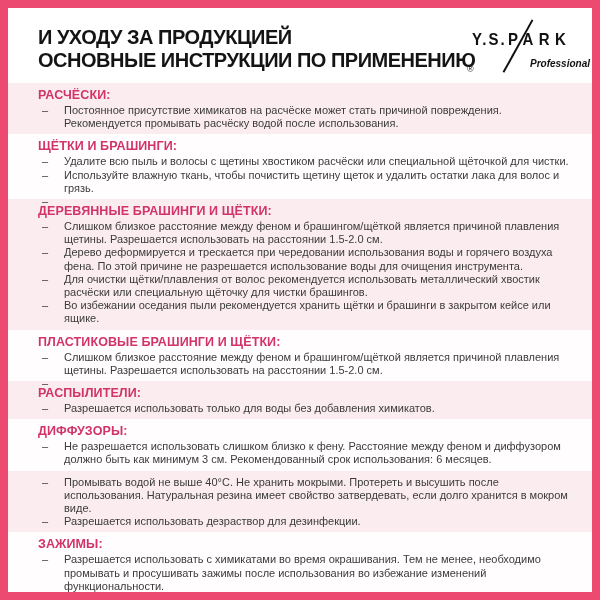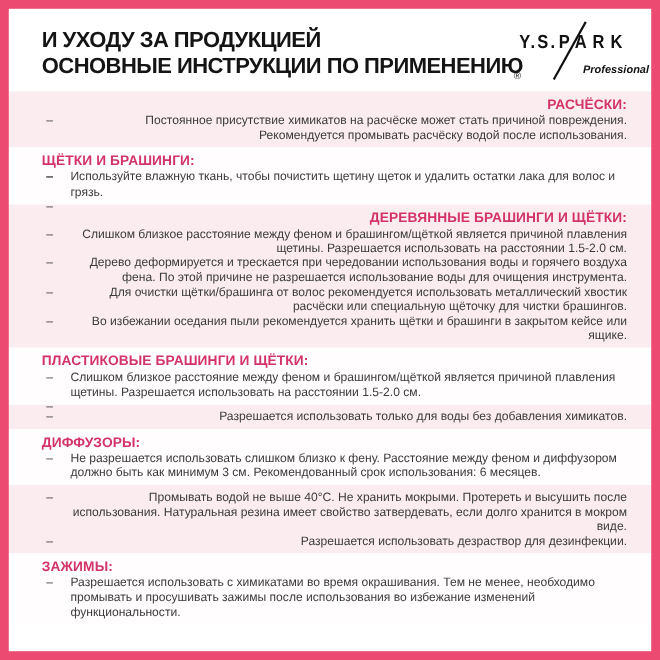--- a/index.html
+++ b/index.html
@@ -72,21 +72,21 @@
     color:#111;
     margin-left:18px;
   }
   .logo .reg{
     position:absolute;left:17px;top:50px;
     font-size:9px;color:#111;
   }
   
   .sections{flex:1 1 auto;display:flex;flex-direction:column;}
   .section{padding:5px 22px 4px 30px;}
-  .section.pink{background:var(--pink);text-align:right;}
+  .section.pink{background:var(--pink);}
   .section.white{background:var(--white);}
   .section h2{
     font-size:12.5px;line-height:15px;font-weight:700;
     color:var(--heading);
     letter-spacing:0.1px;
     margin-bottom:1px;
     text-transform:uppercase;
   }
   .bullet{
     position:relative;
@@ -121,37 +121,38 @@
     </div>
   </div>
 
   <div class="sections">
       <div class="section pink">
     <h2>РАСЧЁСКИ:</h2>
   <div class="bullet"><span class="dash">–</span><span>Постоянное присутствие химикатов на расчёске может стать причиной повреждения. Рекомендуется промывать расчёску водой после использования.</span></div>
       </div>
       <div class="section white">
     <h2>ЩЁТКИ И БРАШИНГИ:</h2>
-  <div class="bullet"><span class="dash">–</span></div>
+  <div class="bullet"><span class="dash">–</span><span>Удалите всю пыль и волосы с щетины хвостиком расчёски или специальной щёточкой для чистки.</span></div>
         <div class="bullet"><span class="dash">–</span><span>Используйте влажную ткань, чтобы почистить щетину щеток и удалить остатки лака для волос и грязь.</span></div>
         <div class="bullet"><span class="dash">–</span></div>
       </div>
       <div class="section pink">
     <h2>ДЕРЕВЯННЫЕ БРАШИНГИ И ЩЁТКИ:</h2>
   <div class="bullet"><span class="dash">–</span><span>Слишком близкое расстояние между феном и брашингом/щёткой является причиной плавления щетины. Разрешается использовать на расстоянии 1.5-2.0 см.</span></div>
         <div class="bullet"><span class="dash">–</span><span>Дерево деформируется и трескается при чередовании использования воды и горячего воздуха фена. По этой причине не разрешается использование воды для очищения инструмента.</span></div>
-        <div class="bullet"><span class="dash">–</span><span>Для очистки щётки/брашинга от волос рекомендуется использовать металлический хвостик расчёски или специальную щёточку для чистки брашингов.</span></div>
+        <div class="bullet"><span class="dash">–</span><span>Для очистки щётки/плавления от волос рекомендуется использовать металлический хвостик расчёски или специальную щёточку для чистки брашингов.</span></div>
         <div class="bullet"><span class="dash">–</span><span>Во избежании оседания пыли рекомендуется хранить щётки и брашинги в закрытом кейсе или ящике.</span></div>
       </div>
       <div class="section white">
     <h2>ПЛАСТИКОВЫЕ БРАШИНГИ И ЩЁТКИ:</h2>
   <div class="bullet"><span class="dash">–</span><span>Слишком близкое расстояние между феном и брашингом/щёткой является причиной плавления щетины. Разрешается использовать на расстоянии 1.5-2.0 см.</span></div>
         <div class="bullet"><span class="dash">–</span></div>
       </div>
       <div class="section pink">
+    <h2>РАСПЫЛИТЕЛИ:</h2>
   <div class="bullet"><span class="dash">–</span><span>Разрешается использовать только для воды без добавления химикатов.</span></div>
       </div>
       <div class="section white">
     <h2>ДИФФУЗОРЫ:</h2>
   <div class="bullet"><span class="dash">–</span><span>Не разрешается использовать слишком близко к фену. Расстояние между феном и диффузором должно быть как минимум 3 см. Рекомендованный срок использования: 6 месяцев.</span></div>
       </div>
       <div class="section pink">
   <div class="bullet"><span class="dash">–</span><span>Промывать водой не выше 40°C. Не хранить мокрыми. Протереть и высушить после использования. Натуральная резина имеет свойство затвердевать, если долго хранится в мокром виде.</span></div>
         <div class="bullet"><span class="dash">–</span><span>Разрешается использовать дезраствор для дезинфекции.</span></div>
       </div>

